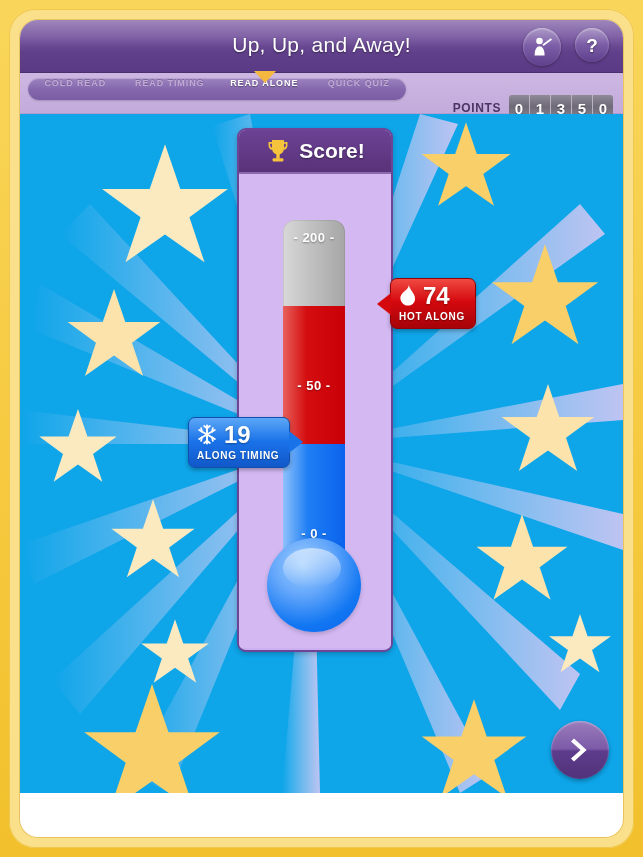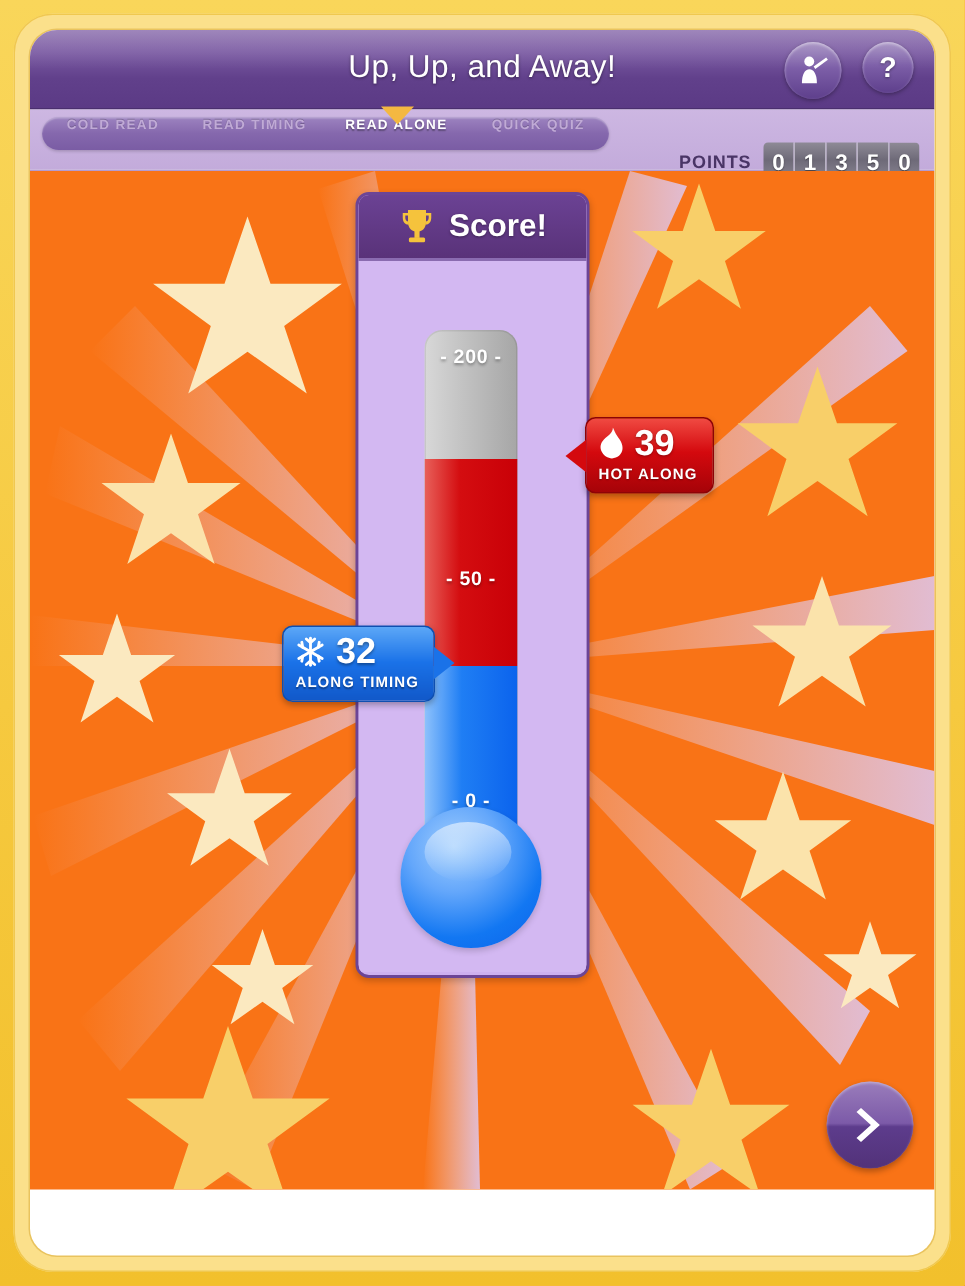--- a/index.html
+++ b/index.html
@@ -149,21 +149,21 @@
     border-left: 1px solid #b9b3c4;
     text-shadow: 0 1px 1px rgba(0,0,0,.5);
   }
   .digit:first-child { border-left: none; border-radius: 3px 0 0 3px; }
   .digit:last-child { border-radius: 0 3px 3px 0; }
 
   
   #content {
     position: relative;
     height: 679px;
-    background: #f97316;
+    background: #0ea5e9;
     overflow: hidden;
   }
   #rays { position: absolute; inset: 0; }
   #stars-layer { position: absolute; inset: 0; }
 
   
   #score-panel {
     position: absolute;
     left: 217px; top: 14px;
     width: 152px; height: 520px;
@@ -411,21 +411,21 @@
       </div>
 
       <div id="badge-hot" class="badge" style="top: 164.3px;">
         <div class="badge-arrow"></div>
         <div class="badge-row">
           <svg width="17" height="22" viewBox="0 0 17 22">
             <path d="M9.6 0 C9.6 4 6.2 5.2 3.6 8 C1.3 10.5 0.8 13.2 2 15.9
                      C3.3 18.9 6.3 20.6 9 20.6 C12.6 20.6 15.6 18 16 14.4
                      C16.4 10.8 14.3 8.3 12.6 5.8 C11.2 3.7 10.4 1.9 9.6 0 Z" fill="#ffffff"></path>
           </svg>
-          <span class="badge-value">39</span>
+          <span class="badge-value">74</span>
         </div>
         <div class="badge-caption">HOT ALONG</div>
       </div>
 
       <div id="badge-cold" class="badge" style="top: 302.9px;">
         <div class="badge-arrow"></div>
         <div class="badge-row">
           <svg width="20" height="21" viewBox="0 0 20 21">
             <g stroke="#ffffff" stroke-width="1.9" stroke-linecap="round">
               <line x1="10" y1="1.5" x2="10" y2="19.5"></line>
@@ -434,21 +434,21 @@
               <line x1="10" y1="4.4" x2="7.2" y2="2"></line>
               <line x1="10" y1="4.4" x2="12.8" y2="2"></line>
               <line x1="10" y1="16.6" x2="7.2" y2="19"></line>
               <line x1="10" y1="16.6" x2="12.8" y2="19"></line>
               <line x1="4.8" y1="7.5" x2="4.2" y2="4.2"></line>
               <line x1="15.2" y1="13.5" x2="15.8" y2="16.8"></line>
               <line x1="4.8" y1="13.5" x2="4.2" y2="16.8"></line>
               <line x1="15.2" y1="7.5" x2="15.8" y2="4.2"></line>
             </g>
           </svg>
-          <span class="badge-value">32</span>
+          <span class="badge-value">19</span>
         </div>
         <div class="badge-caption">ALONG TIMING</div>
       </div>
 
       <div id="next-btn">
         <svg width="22" height="26" viewBox="0 0 22 26">
           <path d="M5 1.6 L17.6 13 L5 24.4 L2 21.6 L11.6 13 L2 4.4 Z" fill="#ffffff"></path>
         </svg>
       </div>
 

